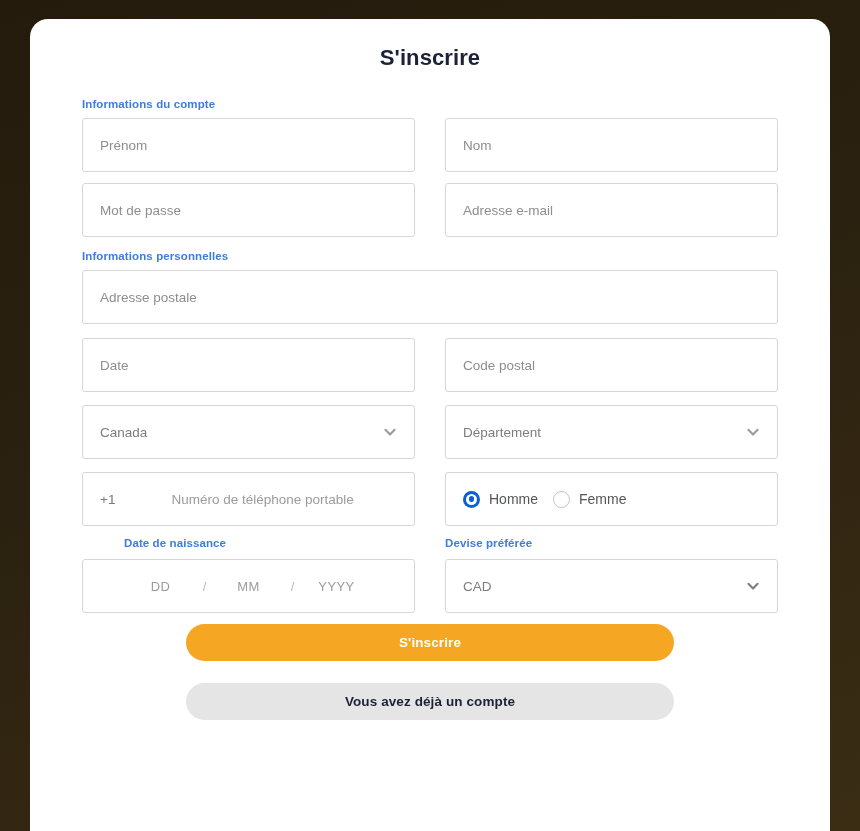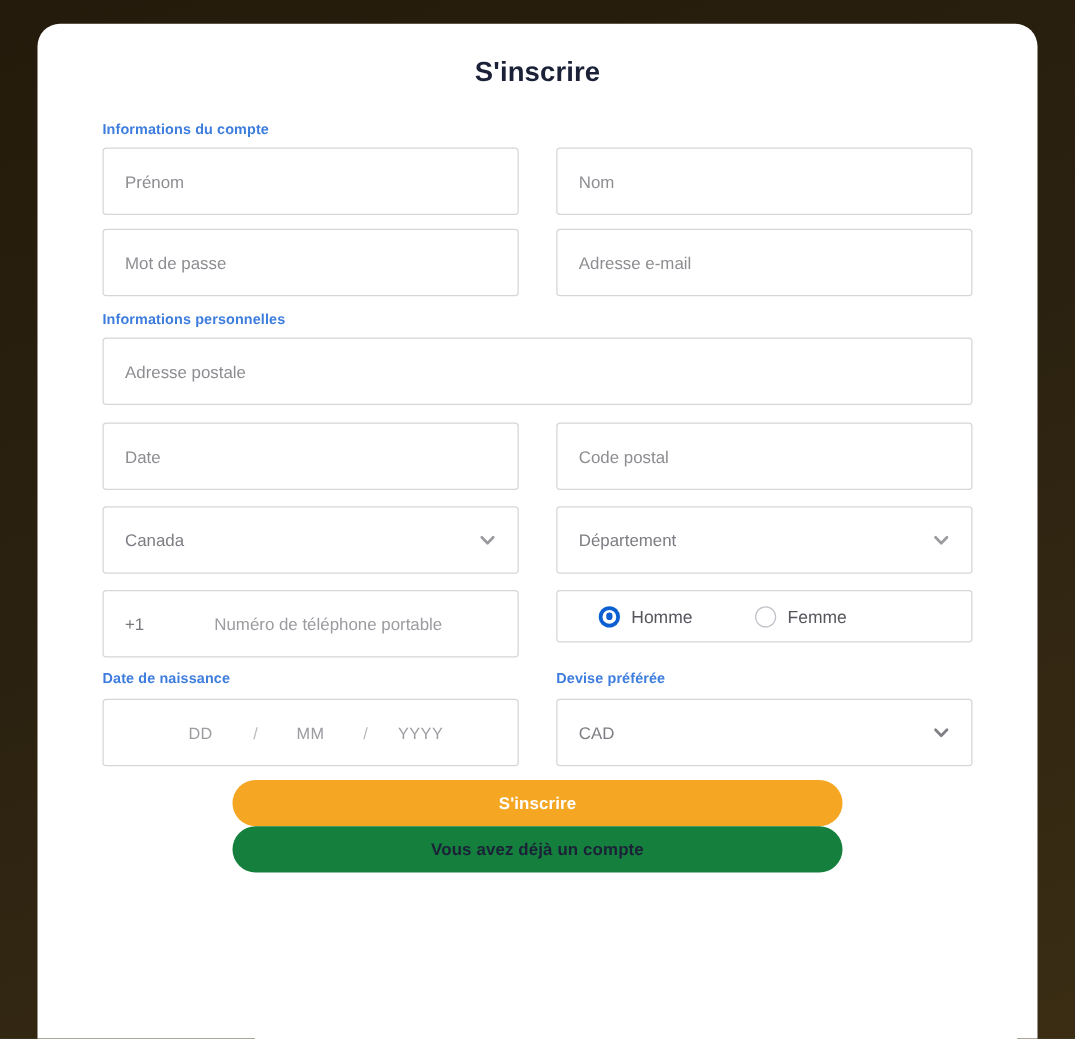--- a/index.html
+++ b/index.html
@@ -94,27 +94,27 @@
     margin-right: 0;
   }
   .phone-ph {
     margin-left: 56px;
     color: #9b9ba0;
     font-size: 13.5px;
   }
 
   
   .gender-field {
-    height: 42px;
+    height: 54px;
     border: 1px solid #d6d6d6;
     border-radius: 3px;
     display: flex;
     align-items: center;
-    padding: 0 33px;
-    gap: 50px;
+    padding: 0 17px;
+    gap: 15px;
   }
   .radio-opt {
     display: flex;
     align-items: center;
     gap: 9px;
   }
   .radio {
     width: 17px;
     height: 17px;
     border-radius: 50%;
@@ -199,23 +199,23 @@
     cursor: pointer;
     letter-spacing: 0.1px;
   }
 
   .btn-primary {
     background: #f5a623;
     color: #ffffff;
   }
 
   .btn-secondary {
-    background: #15803d;
+    background: #e5e5e5;
     color: #1b2238;
-    margin-top: 0;
+    margin-top: 22px;
   }
 </style>
 </head>
 <body>
 
 <div class="card">
 
   <div class="page-title">S'inscrire</div>
 
   <div class="section-label">Informations du compte</div>
@@ -308,21 +308,21 @@
         <div class="radio-opt">
           <span class="radio"></span>
           <span class="radio-label">Femme</span>
         </div>
       </div>
     </div>
   </div>
 
   <div class="labels-row">
     <div class="col">
-      <div class="section-label" style="margin-bottom:0;">Date de naissance</div>
+      <div class="section-label" style="margin-bottom:0;margin-left:42px;">Date de naissance</div>
     </div>
     <div class="col">
       <div class="section-label" style="margin-bottom:0;">Devise préférée</div>
     </div>
   </div>
 
   <div class="row" style="margin-top:10px;">
     <div class="col">
       <div class="dob-field">
         <span class="dob-seg">DD</span>

